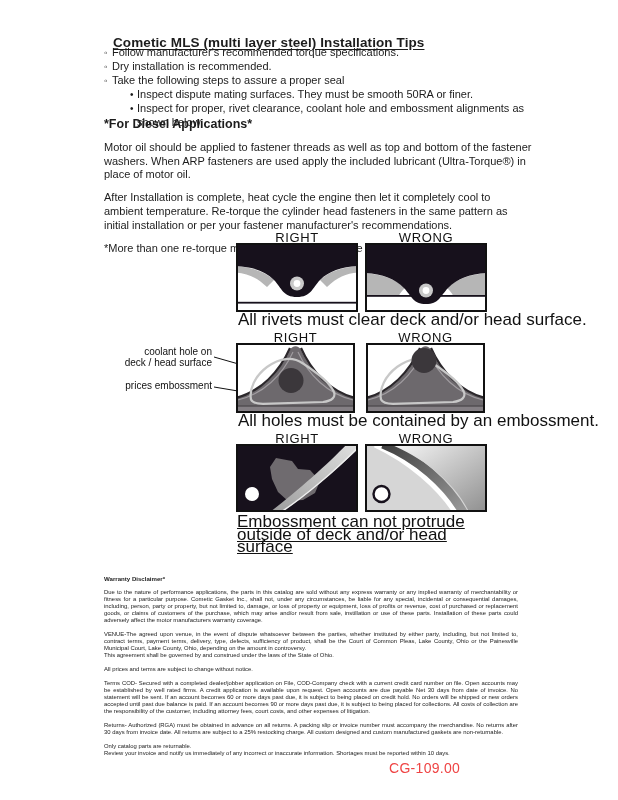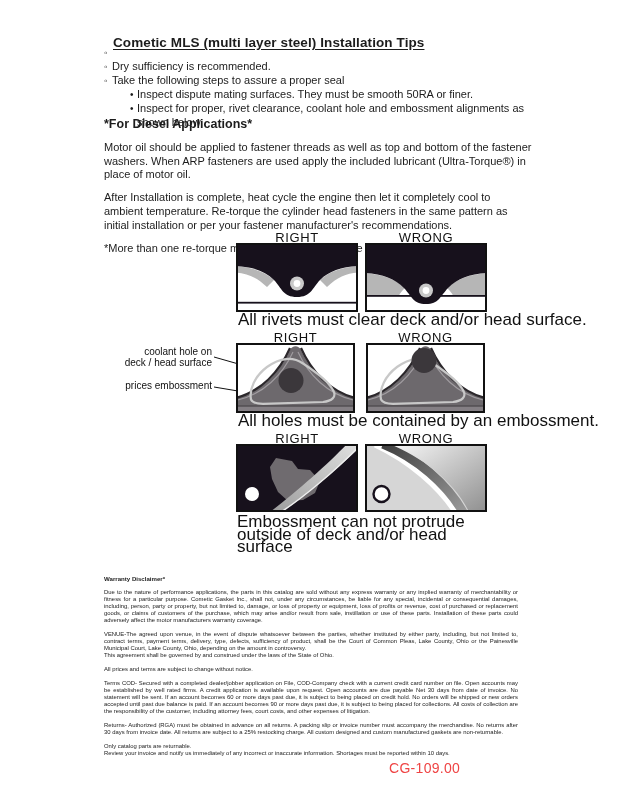--- a/index.html
+++ b/index.html
@@ -37,24 +37,25 @@
   .footer-code{position:absolute;left:389px;top:760px;font-size:14px;color:#ef4444;letter-spacing:.3px;}
 </style>
 </head>
 <body>
 
 <h1 class="title">Cometic MLS (multi layer steel) Installation Tips</h1>
 
 <div class="tips">
   <div class="tip">
     <span class="marker">◦</span>
+    <span>Follow manufacturer's recommended torque specifications.</span>
   </div>
   <div class="tip">
     <span class="marker">◦</span>
-    <span>Dry sufficiency is recommended.</span>
+    <span>Dry installation is recommended.</span>
   </div>
   <div class="tip">
     <span class="marker">◦</span>
     <span>Take the following steps to assure a proper seal</span>
   </div>
   <div class="tip sub">
     <span class="marker">•</span>
     <span>Inspect dispute mating surfaces.  They must be smooth 50RA or finer.</span>
   </div>
   <div class="tip sub">
@@ -173,21 +174,21 @@
     </linearGradient>
   </defs>
   <rect x="0" y="0" width="122" height="68" fill="#d6d6d6"></rect>
   <path d="M10,1 C44,17 74,43 90,68" stroke="#ffffff" stroke-width="5" fill="none"></path>
   <path d="M18,0 C52,14 82,40 98,68" stroke="url(#gw2)" stroke-width="9" fill="none"></path>
   <path d="M24,0 H122 V68 H104 C90,38 56,12 24,0 Z" fill="url(#gw1)"></path>
   <circle cx="16.5" cy="50" r="8" fill="#ffffff" stroke="#17111c" stroke-width="2.4"></circle>
   <rect x="1" y="1" width="120" height="66" fill="none" stroke="#111111" stroke-width="2"></rect>
 </svg>
 
-<div class="caption" style="left:237px;top:516px;width:235px;">Embossment can not protrude outside of deck and/or head surface</div>
+<div class="caption" style="left:237px;top:516px;width:235px;text-decoration:underline;">Embossment can not protrude outside of deck and/or head surface</div>
 
 <div class="warranty">
   <h3>Warranty Disclaimer*</h3>
   <p>Due to the nature of performance applications, the parts in this catalog are sold without any express warranty or any implied warranty of merchantability or fitness for a particular purpose.  Cometic Gasket Inc., shall not, under any circumstances, be liable for any special, incidental or consequential damages, including, person, party or property, but not limited to, damage, or loss of property or equipment, loss of profits or revenue, cost of purchased or replacement goods, or claims of customers of the purchase, which may arise and/or result from sale, instillation or use of these parts.  Installation of these parts could adversely affect the motor manufacturers warranty coverage.</p>
   <p class="tight">VENUE-The agreed upon venue, in the event of dispute whatsoever between the parties, whether instituted by either party, including, but not limited to, contract terms, payment terms, delivery, type, defects, sufficiency of product, shall be the Court of Common Pleas, Lake County, Ohio or the Painesville Municipal Court, Lake County, Ohio, depending on the amount in controversy.</p>
   <p>This agreement shall be governed by and construed under the laws of the State of Ohio.</p>
   <p>All prices and terms are subject to change without notice.</p>
   <p>Terms COD- Secured with a completed dealer/jobber application on File, COD-Company check with a current credit card number on file.  Open accounts may be established by well rated firms.  A credit application is available upon request.  Open accounts are due payable Net 30 days from date of invoice.  No statement will be sent.  If an account becomes 60 or more days past due, it is subject to being placed on credit hold.  No orders will be shipped or new orders accepted until past due balance is paid.  If an account becomes 90 or more days past due, it is subject to being placed for collections.  All costs of collection are the responsibility of the customer, including attorney fees, court costs, and other expenses of litigation.</p>
   <p>Returns- Authorized (RGA) must be obtained in advance on all returns.  A packing slip or invoice number must accompany the merchandise.  No returns after 30 days from invoice date.  All returns are subject to a 25% restocking charge.  All custom designed and custom manufactured gaskets are non-returnable.</p>
   <p class="tight">Only catalog parts are returnable.</p>

